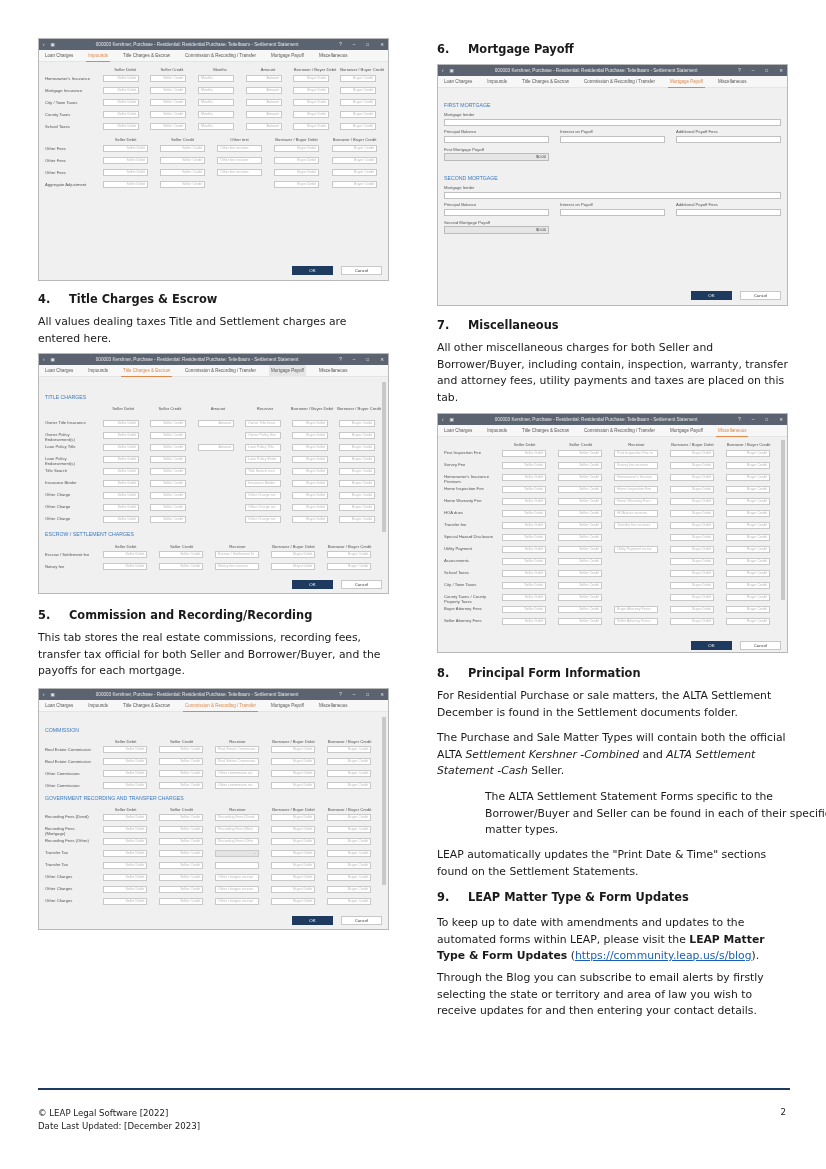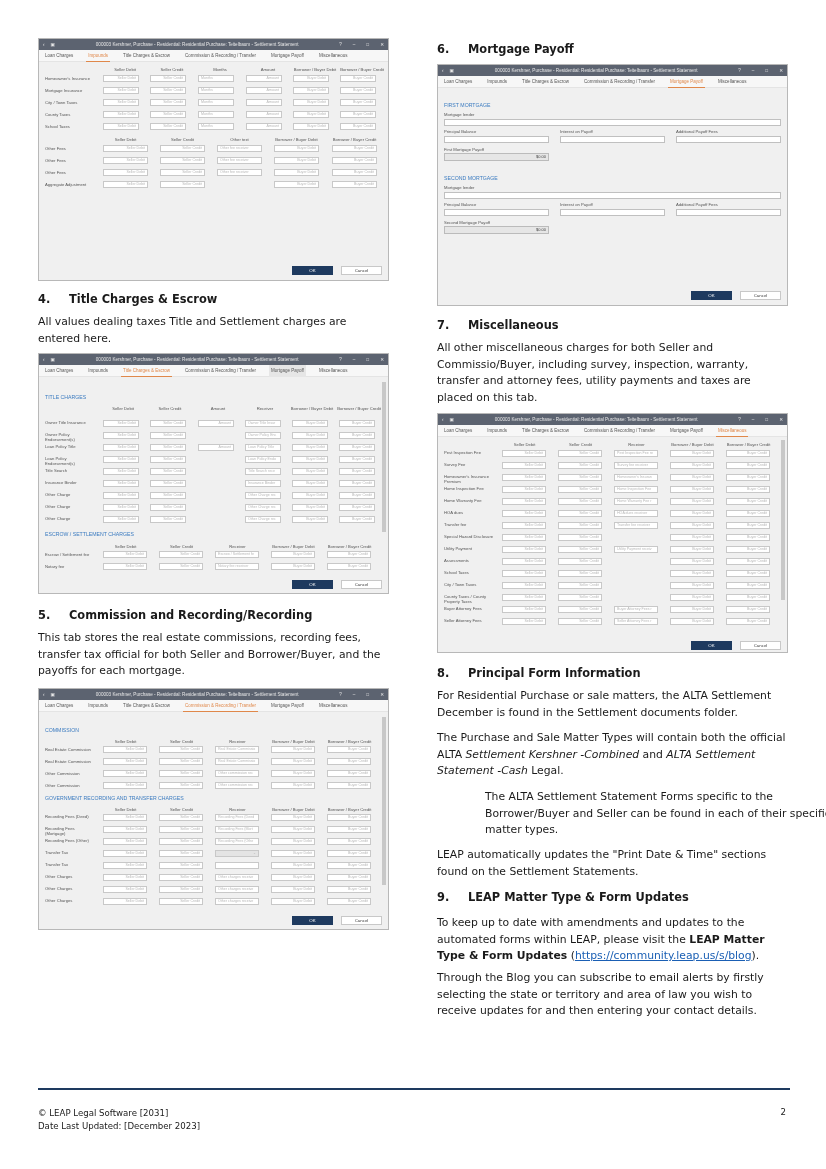--- a/index.html
+++ b/index.html
@@ -414,21 +414,21 @@
       <div class="wide-inp" style="left:122px;top:144px;width:105px;"></div>
       <div class="fieldlbl" style="left:238px;top:137px;">Additional Payoff Fees</div>
       <div class="wide-inp" style="left:238px;top:144px;width:105px;"></div>
       <div class="fieldlbl" style="left:6px;top:155px;">Second Mortgage Payoff</div>
       <div class="ro-inp" style="left:6px;top:161px;width:105px;">$0.00</div>
       <div class="btn-ok" style="left:253px;top:226px;">OK</div>
       <div class="btn-cancel" style="left:302px;top:226px;">Cancel</div>
     </div>
 
   <div class="h" style="top:318px;"><span class="num">7.</span><span>Miscellaneous</span></div>
-  <div class="p" style="top:340px;">All other miscellaneous charges for both Seller and Commissio/Buyer, including survey, inspection, warranty, transfer and attorney fees, utility payments and taxes are placed on this tab.</div>
+  <div class="p" style="top:340px;">All other miscellaneous charges for both Seller and Borrower/Buyer, including contain, inspection, warranty, transfer and attorney fees, utility payments and taxes are placed on this tab.</div>
 
   <div class="win" id="win-misc" style="top:413px;height:240px;">
       <div class="titlebar">
         <div class="tb-icons">
           <span>‹</span>
           <span>▣</span>
         </div>
         <span class="tb-title">000003 Kershner, Purchase - Residential: Residential Purchase: Teitelbaum - Settlement Statement</span>
         <div class="tb-ctrls">
           <span>?</span>
@@ -535,27 +535,27 @@
       <div class="inp left" style="left:176px;top:204px;width:44px;">Seller Attorney Fees r</div>
       <div class="inp" style="left:232px;top:204px;width:44px;">Buyer Debit</div>
       <div class="inp" style="left:288px;top:204px;width:44px;">Buyer Credit</div>
       <div class="scroll" style="top:26px;height:160px;"></div>
       <div class="btn-ok" style="left:253px;top:227px;">OK</div>
       <div class="btn-cancel" style="left:302px;top:227px;">Cancel</div>
     </div>
 
   <div class="h" style="top:666px;"><span class="num">8.</span><span>Principal Form Information</span></div>
   <div class="p" style="top:688px;">For Residential Purchase or sale matters, the ALTA Settlement December is found in the Settlement documents folder.</div>
-  <div class="p" style="top:730px;"><span>The Purchase and Sale Matter Types will contain both the official ALTA </span><i>Settlement Kershner -Combined</i><span> and </span><i>ALTA Settlement Statement -Cash</i><span> Legal.</span></div>
+  <div class="p" style="top:730px;"><span>The Purchase and Sale Matter Types will contain both the official ALTA </span><i>Settlement Kershner -Combined</i><span> and </span><i>ALTA Settlement Statement -Cash</i><span> Seller.</span></div>
   <div class="p" style="top:789px;margin-left:48px;">The ALTA Settlement Statement Forms specific to the Borrower/Buyer and Seller can be found in each of their specific matter types.</div>
   <div class="p" style="top:847px;">LEAP automatically updates the "Print Date &amp; Time" sections found on the Settlement Statements.</div>
 
   <div class="h" style="top:890px;"><span class="num">9.</span><span>LEAP Matter Type &amp; Form Updates</span></div>
   <div class="p" style="top:915px;"><span>To keep up to date with amendments and updates to the automated forms within LEAP, please visit the </span><b>LEAP Matter Type &amp; Form Updates</b><span> (</span><span class="link">https://community.leap.us/s/blog</span><span>).</span></div>
   <div class="p" style="top:970px;">Through the Blog you can subscribe to email alerts by firstly selecting the state or territory and area of law you wish to receive updates for and then entering your contact details.</div>
 </div>
 
 <div class="footer-rule"></div>
 <div class="footer-l">
-  <div>© LEAP Legal Software [2031]</div>
+  <div>© LEAP Legal Software [2022]</div>
   <div>Date Last Updated: [December 2023]</div>
 </div>
 <div class="footer-r">2</div>
 
 </body></html>

